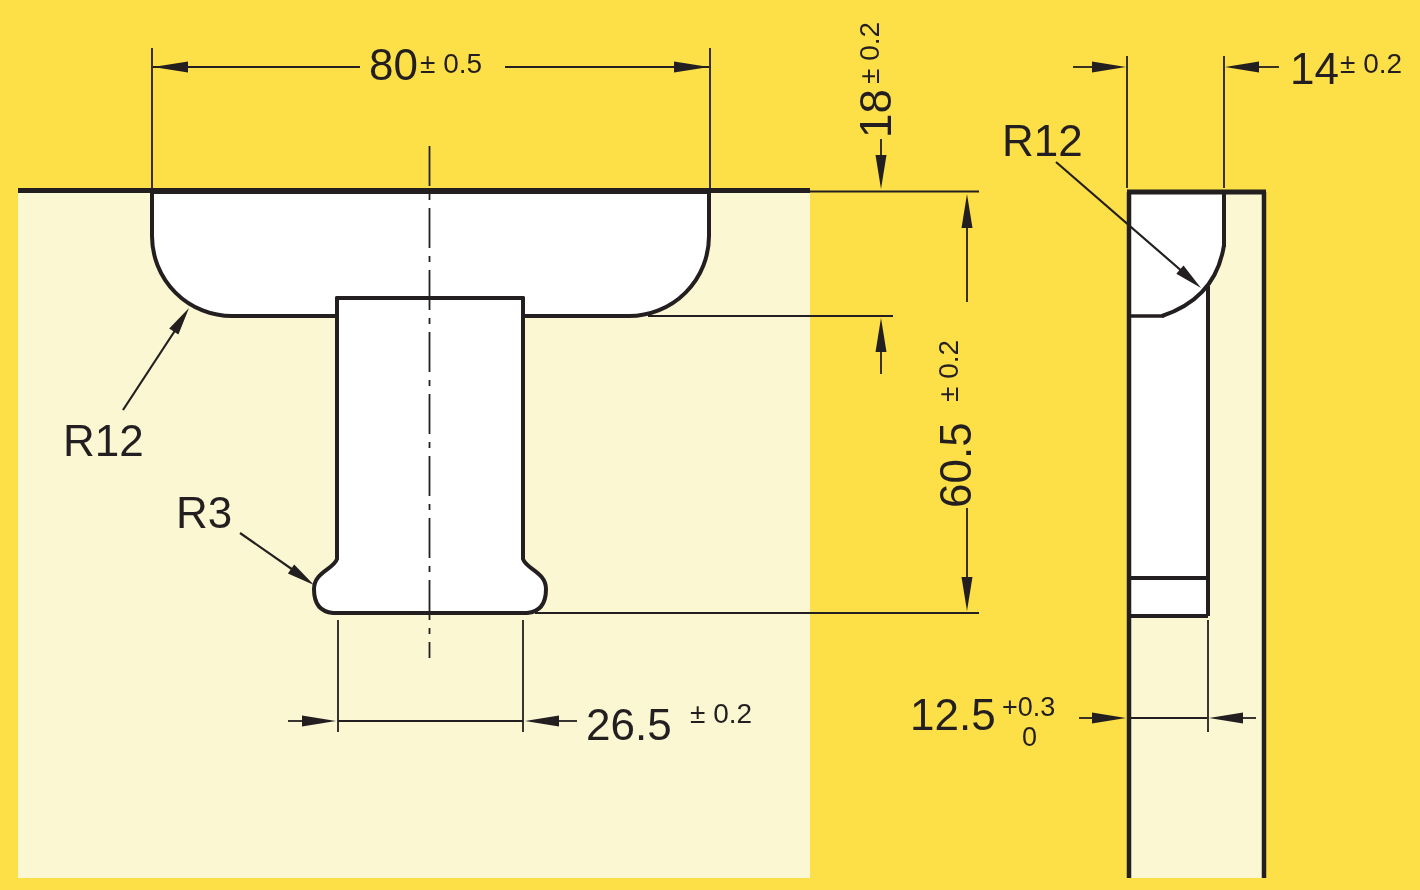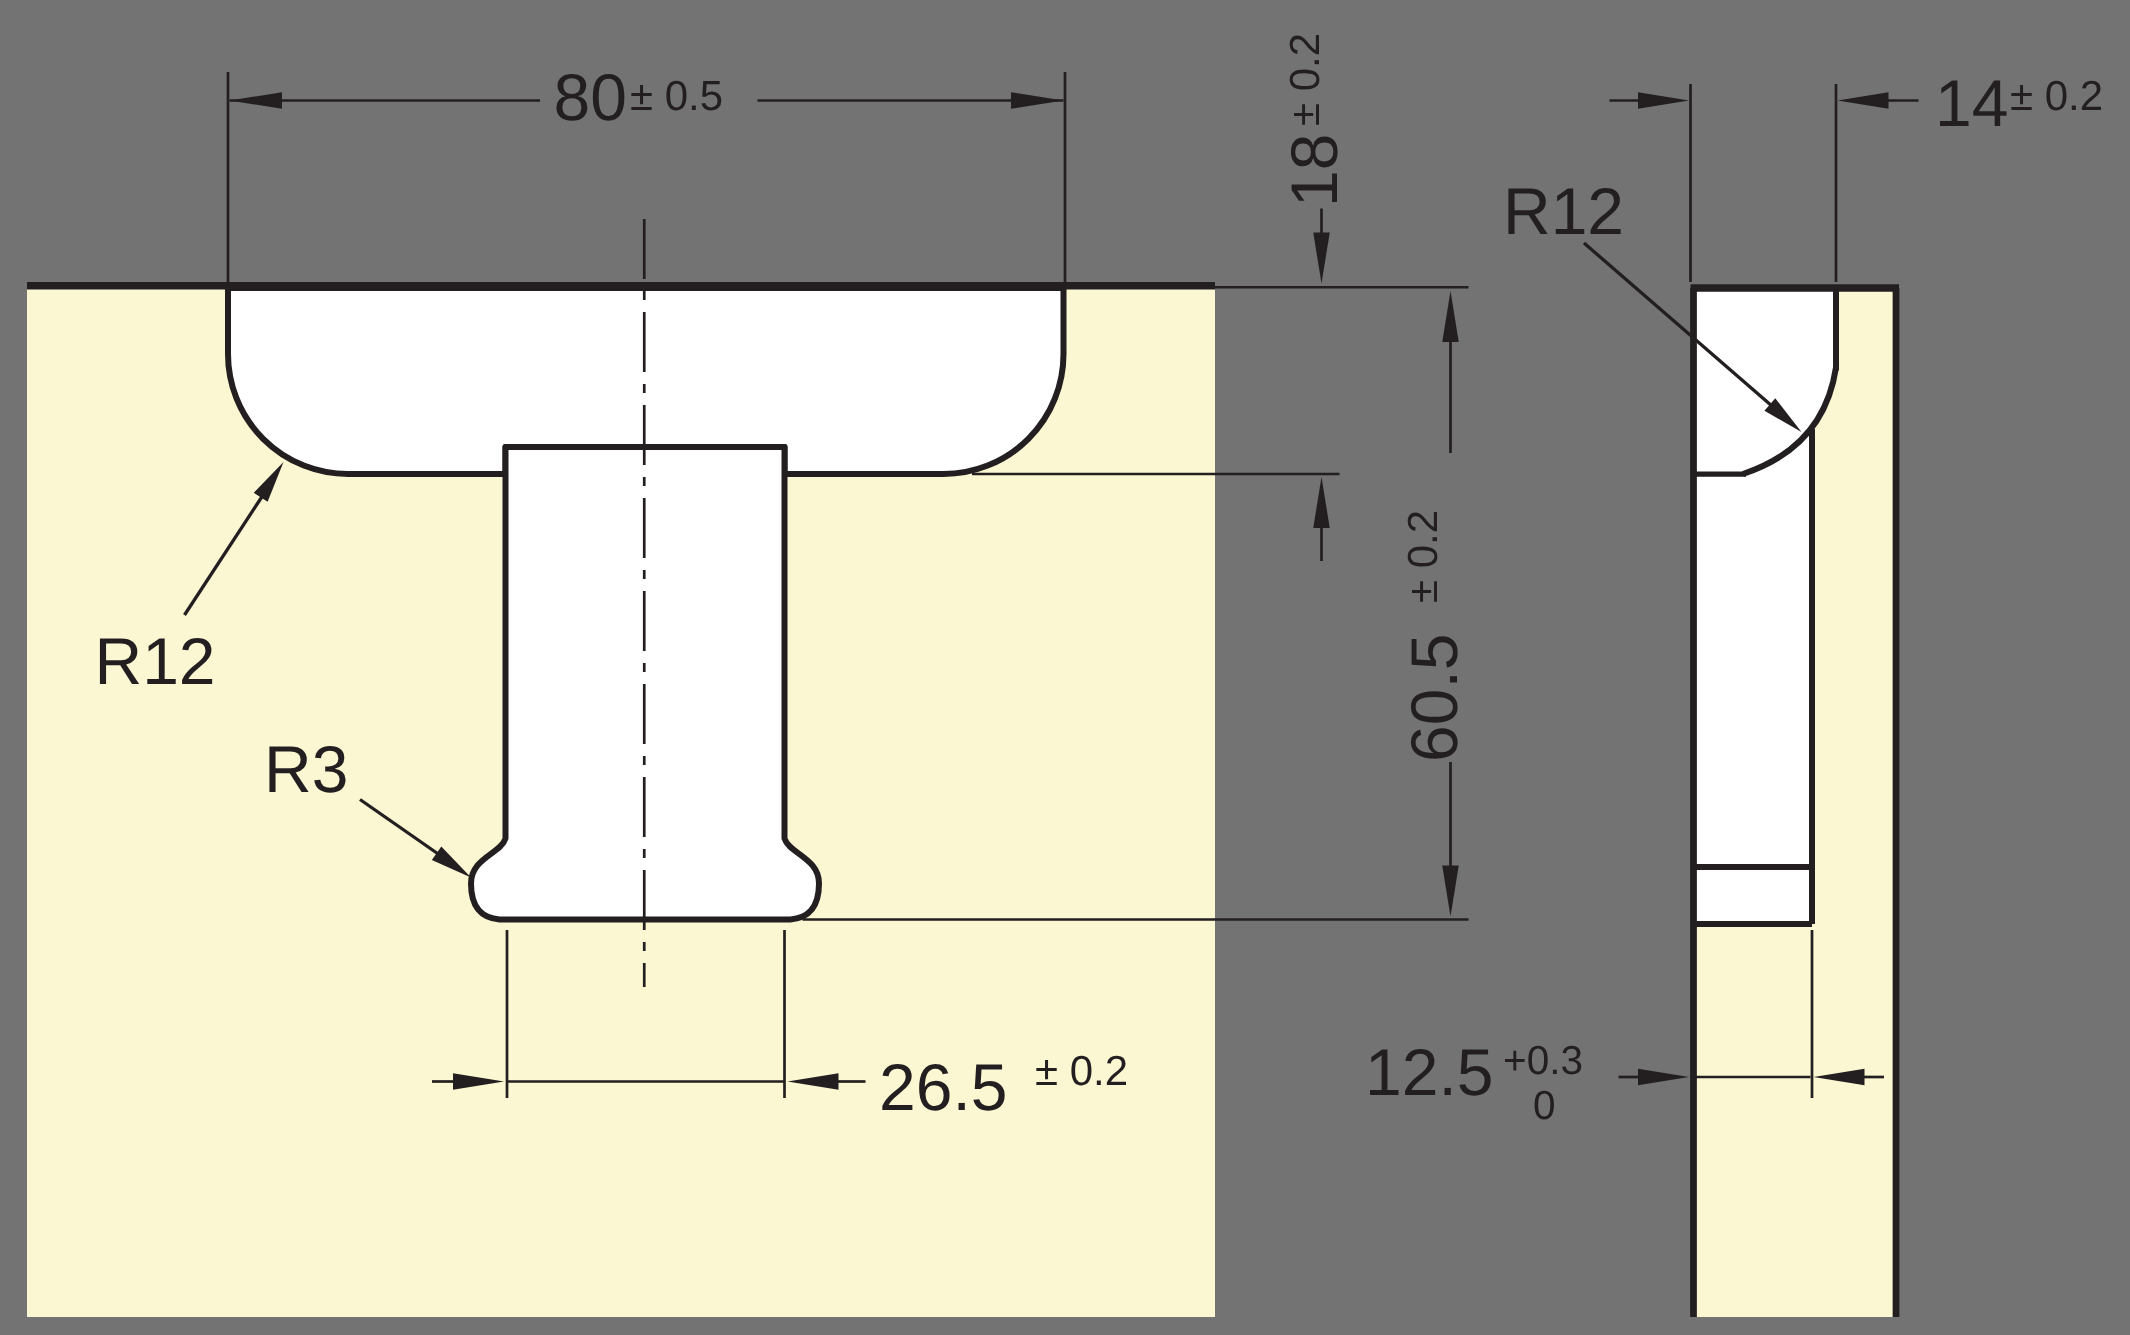--- a/index.html
+++ b/index.html
@@ -1,16 +1,16 @@
 <!DOCTYPE html>
 <html><head>
 <meta charset="utf-8">
 <style>
   html,body{margin:0;padding:0;background:#ffffff;}
-  .stage{position:relative;width:1420px;height:890px;background:#737373;overflow:hidden;
+  .stage{position:relative;width:1420px;height:890px;background:#fde047;overflow:hidden;
          font-family:"Liberation Sans", sans-serif;}
   svg{display:block}
   svg text{fill:#231F20;font-family:"Liberation Sans","DejaVu Sans",sans-serif;}
   .dimtxt{font-size:44px;}
   .toltxt{font-size:28px;}
   .toltxt27{font-size:27px;}
 </style>
 </head>
 <body>
 

